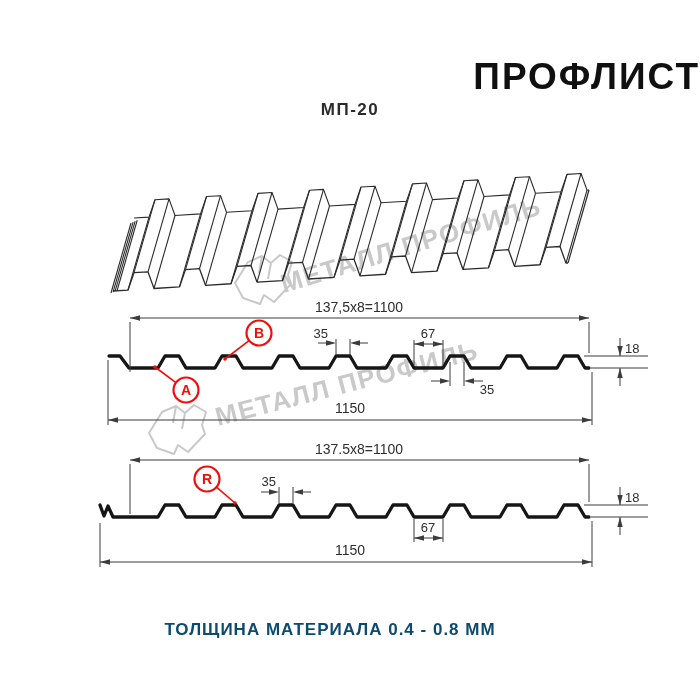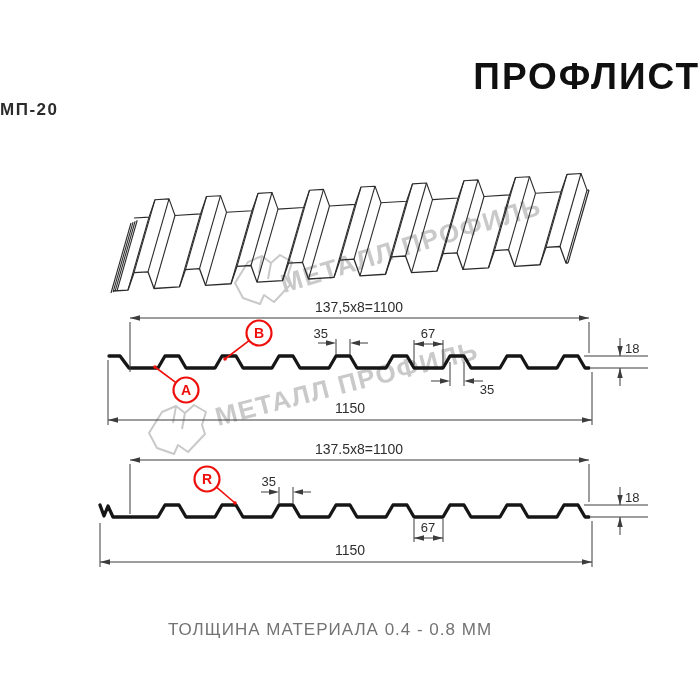--- a/index.html
+++ b/index.html
@@ -5,26 +5,26 @@
   html,body{margin:0;padding:0;background:#fff;}
   .page{
     width:700px;height:700px;position:relative;background:#ffffff;overflow:hidden;
     font-family:"Liberation Sans",sans-serif;
   }
   .title{
     position:absolute;top:56px;left:0;width:700px;text-align:right;
     font-size:37px;font-weight:bold;letter-spacing:2px;color:#101010;
   }
   .subtitle{
-    position:absolute;top:100px;left:0;width:700px;text-align:left;
+    position:absolute;top:100px;left:0;width:700px;text-align:center;
     font-size:17px;font-weight:bold;letter-spacing:1.5px;color:#2b2b2b;
   }
   .footer{
     position:absolute;top:620px;left:0;width:660px;text-align:center;
-    font-size:17px;font-weight:400;letter-spacing:1px;color:#737373;
+    font-size:17px;font-weight:700;letter-spacing:1px;color:#0c4a6e;
   }
   svg#drawing{position:absolute;left:0;top:0;}
   svg text{font-family:"Liberation Sans",sans-serif;}
   .wm-text{font-weight:bold;letter-spacing:1.5px;}
 </style>
 </head>
 <body>
 
 <div class="page">
 

